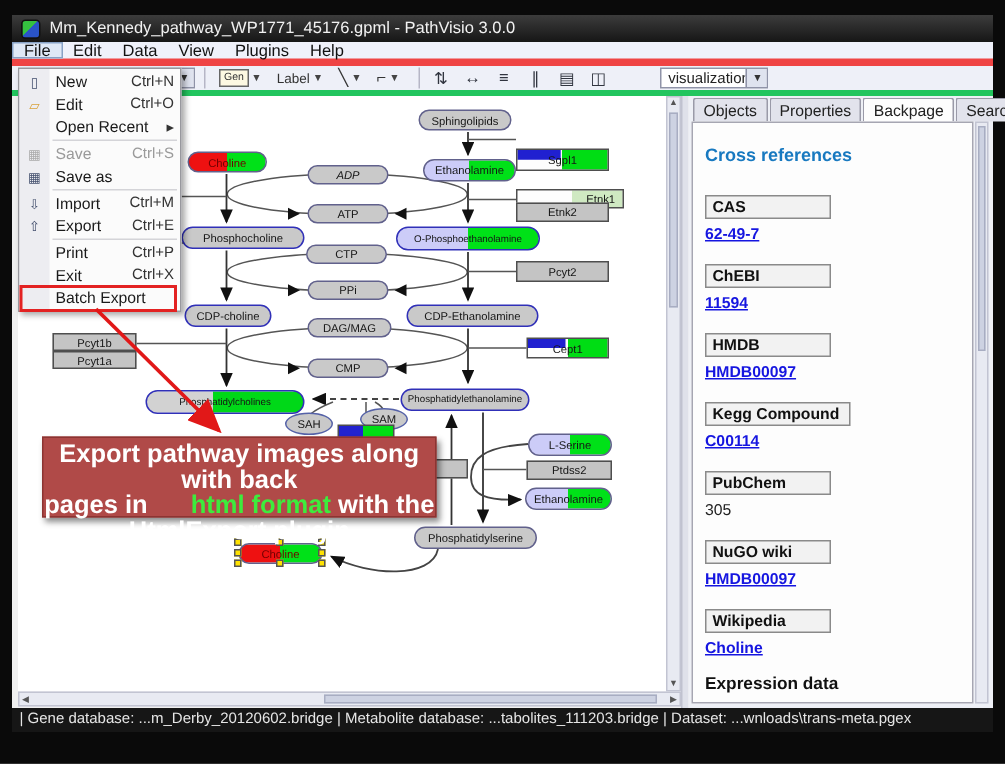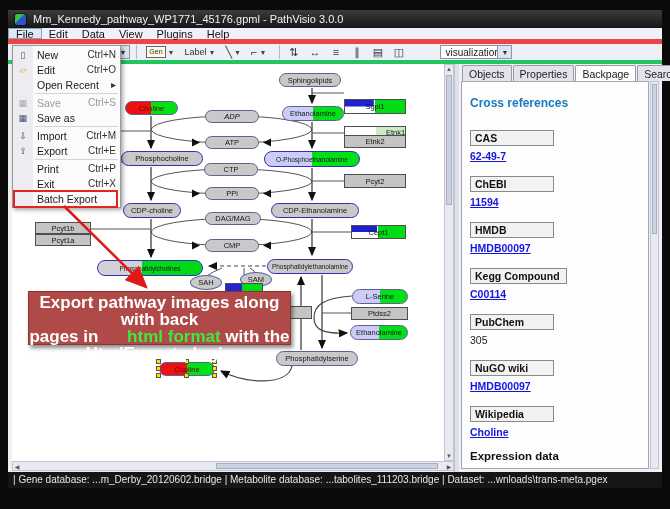--- a/index.html
+++ b/index.html
@@ -206,21 +206,21 @@
       <div class="node shape-pill f-redgreen" style="left: 147px; top: 298px; width: 56px; height: 14px; color: rgb(111, 0, 0);">Choline</div>
       <div class="handle" style="left: 144px; top: 295px;"></div>
       <div class="handle" style="left: 172px; top: 295px;"></div>
       <div class="handle" style="left: 200px; top: 295px;"></div>
       <div class="handle" style="left: 144px; top: 302px;"></div>
       <div class="handle" style="left: 200px; top: 302px;"></div>
       <div class="handle" style="left: 144px; top: 309px;"></div>
       <div class="handle" style="left: 172px; top: 309px;"></div>
       <div class="handle" style="left: 200px; top: 309px;"></div>
       <div class="node shape-gene f-genemix" style="left: 332px; top: 21px; width: 62px; height: 15px; margin-top: 14px;">Sgpl1</div>
-      <div class="node shape-gene f-whitegreen" style="left: 332px; top: 62px; width: 62px; height: 13px; padding-left: 41px;">Etnk1</div>
+      <div class="node shape-gene f-whitegreen" style="left: 332px; top: 62px; width: 72px; height: 13px; padding-left: 41px;">Etnk1</div>
       <div class="node shape-gene f-genegray" style="left: 332px; top: 71px; width: 62px; height: 13px;">Etnk2</div>
       <div class="node shape-gene f-genegray" style="left: 332px; top: 110px; width: 62px; height: 14px;">Pcyt2</div>
       <div class="node shape-gene f-genemix" style="left: 339px; top: 161px; width: 55px; height: 14px;">Cept1</div>
       <div class="node shape-gene f-genegray" style="left: 339px; top: 243px; width: 57px; height: 13px;">Ptdss2</div>
       <div class="node shape-gene f-genegray" style="left: 23px; top: 158px; width: 56px; height: 12px;">Pcyt1b</div>
       <div class="node shape-gene f-genegray" style="left: 23px; top: 170px; width: 56px; height: 12px;">Pcyt1a</div>
       <div class="node shape-gene f-bluegreen" style="left: 213px; top: 219px; width: 38px; height: 12px;"></div>
       <div class="node shape-gene f-genegray" style="left: 276px; top: 242px; width: 24px; height: 13px;"></div>
     </div>
 

